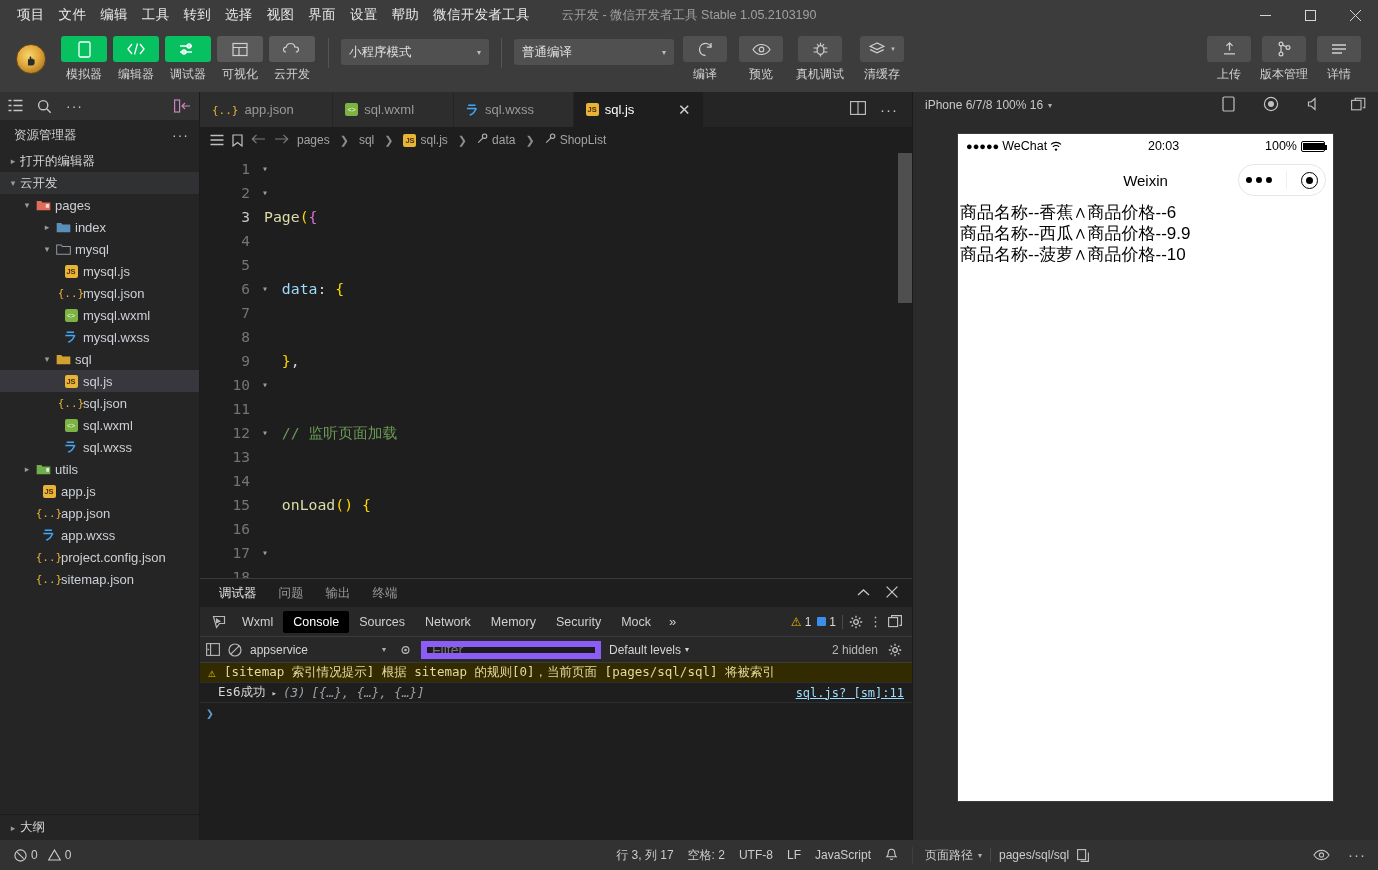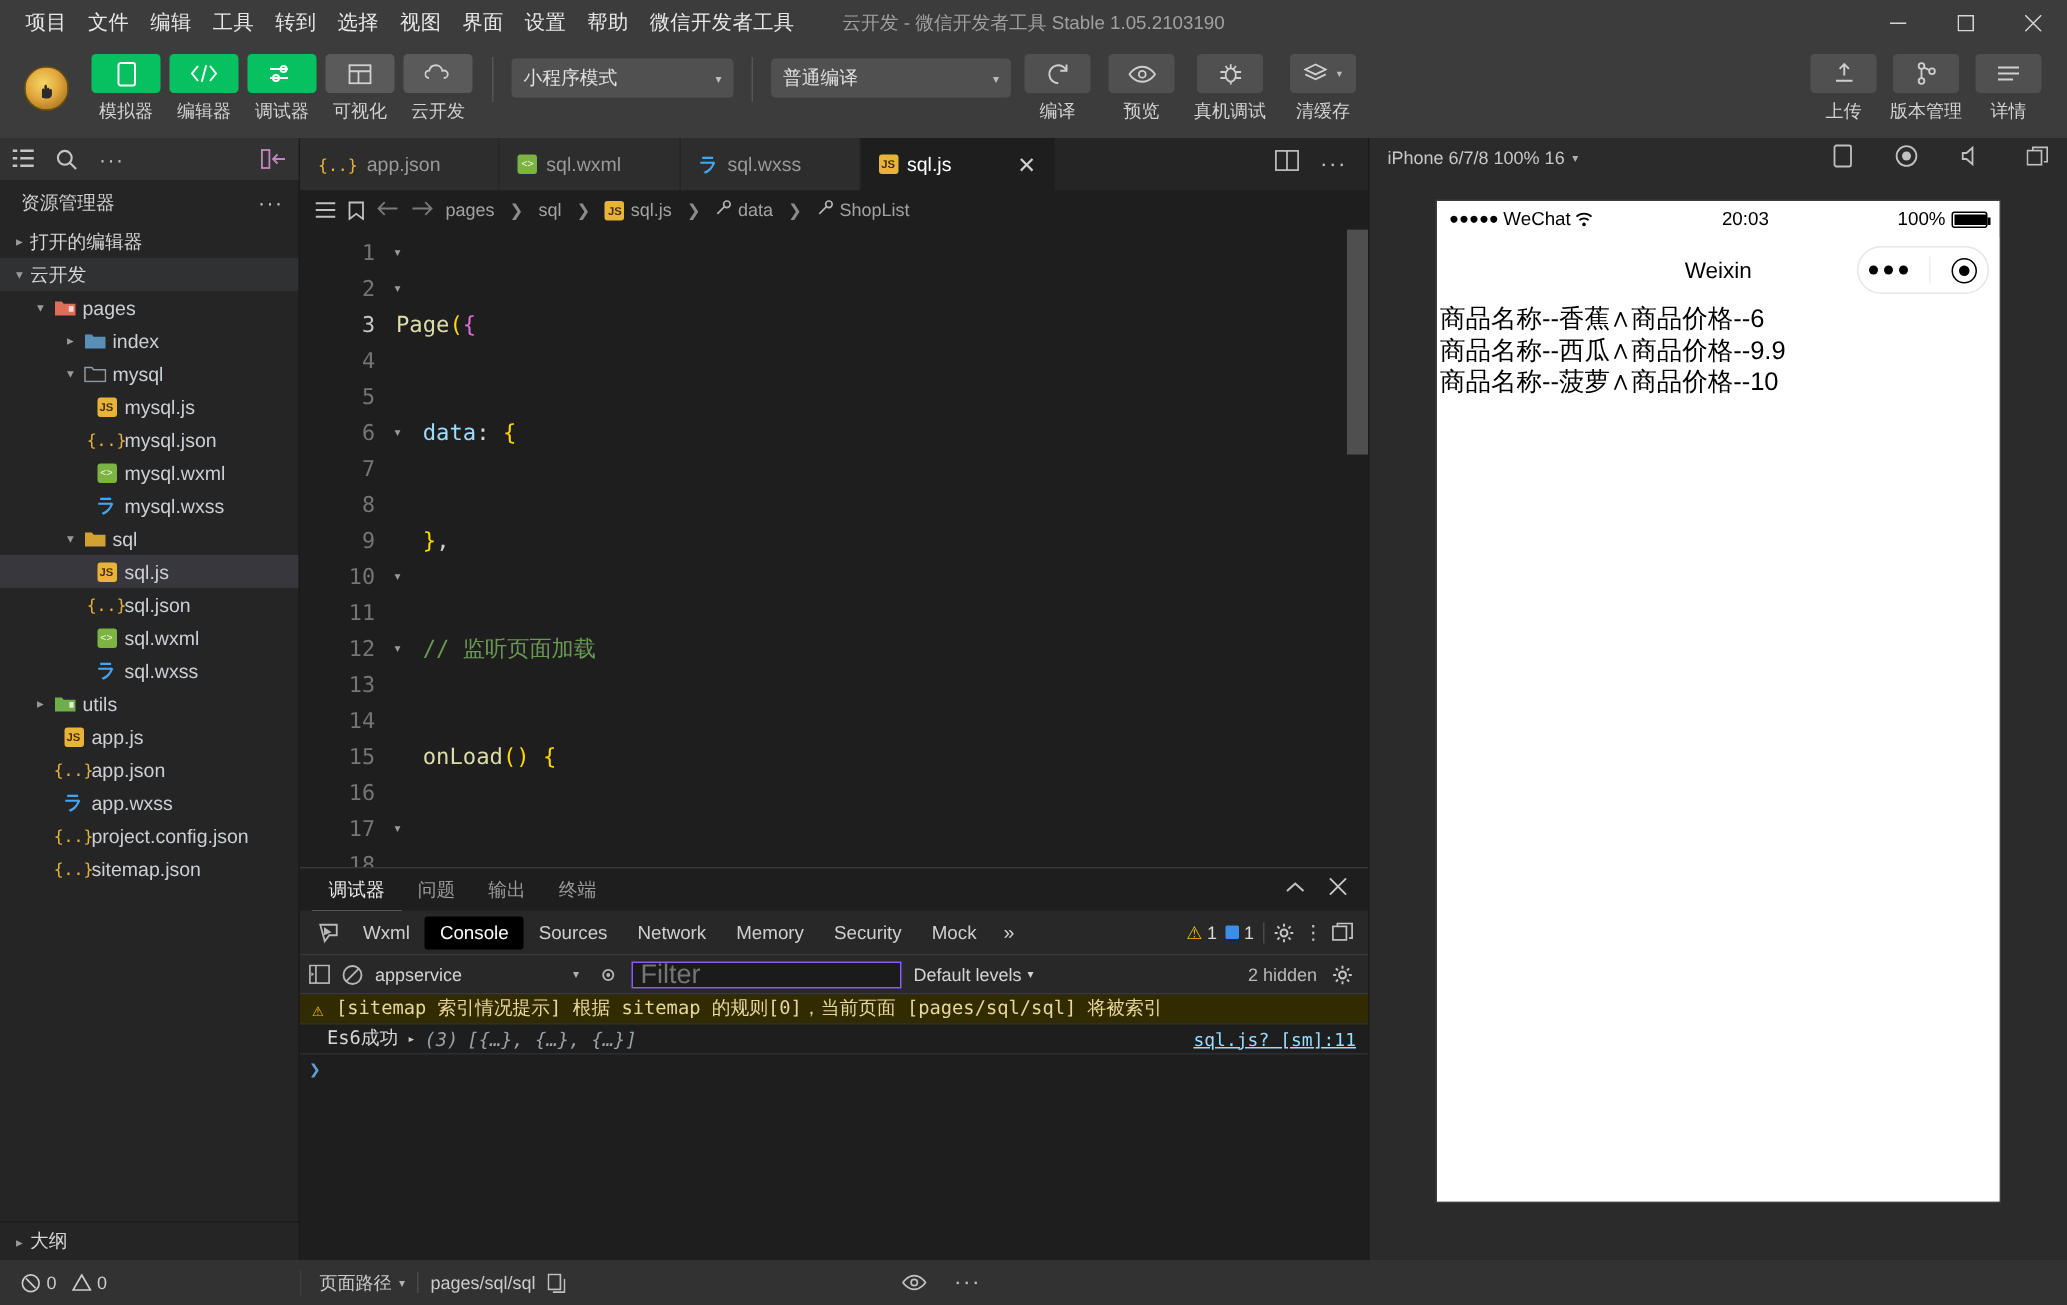--- a/index.html
+++ b/index.html
@@ -192,22 +192,22 @@
     height: 26px; min-height: 26px; background: #282828; display: flex; align-items: center;
     padding: 0 6px; gap: 8px; border-bottom: 1px solid #3a3a3a;
   }
   .filt-ico { color: #b8b8b8; display: flex; align-items: center; }
   .ctx-sel {
     display: flex; align-items: center; width: 140px; font-size: 12px; color: #d4d4d4;
     justify-content: space-between; padding-right: 4px;
   }
   .ctx-sel .caret { font-size: 8px; color: #b0b0b0; }
   .filt-input {
-    width: 180px; height: 18px; background: #1b1b1b; border: 1px solid #8b5cf6;
-    color: #bef264; font-size: 18px; padding: 0 5px; font-family: "Liberation Sans", sans-serif;
+    width: 180px; height: 18px; background: #1b1b1b; border: 6px solid #8b5cf6;
+    color: #bef264; font-size: 14px; padding: 0 5px; font-family: "Liberation Sans", sans-serif;
   }
   .lvl { font-size: 12px; color: #d4d4d4; display: flex; align-items: center; gap: 4px; }
   .filt-row .tail { margin-left: auto; display: flex; align-items: center; gap: 10px; padding-right: 4px; }
   .hidden-txt { font-size: 12px; color: #b8b8b8; }
 
   .console { flex: 1 1 auto; overflow: hidden; font-family: "DejaVu Sans Mono", monospace; font-size: 12.5px; }
   .cmsg {
     min-height: 20px; display: flex; align-items: center; gap: 6px; padding: 1px 8px 1px 6px;
     border-bottom: 1px solid #2e2e2e; color: #d6d6d6;
   }
@@ -985,20 +985,33 @@
       </span>
       <span class="sb-item" style="padding:0">
         <span style="display:flex">
           <svg width="13" height="12" viewBox="0 0 13 12">
               <path d="M6.5 1L12.3 11H0.7z" fill="none" stroke="currentColor" stroke-width="1.1"></path>
             </svg>
         </span>
         <span>0</span>
       </span>
     </div>
+    <div class="sb-mid">
+      <span class="sb-item">行 3, 列 17</span>
+      <span class="sb-item">空格: 2</span>
+      <span class="sb-item">UTF-8</span>
+      <span class="sb-item">LF</span>
+      <span class="sb-item">JavaScript</span>
+      <span class="sb-item">
+        <svg width="13" height="14" viewBox="0 0 13 14">
+            <path d="M6.5 1.2c-2 0-3.2 1.4-3.2 3.3 0 2.6-1.4 4.2-1.4 4.2h9.2s-1.4-1.6-1.4-4.2c0-1.9-1.2-3.3-3.2-3.3z" fill="none" stroke="currentColor" stroke-width="1.1"></path>
+            <path d="M5.2 10.6a1.4 1.4 0 0 0 2.6 0" fill="none" stroke="currentColor" stroke-width="1.1"></path>
+          </svg>
+      </span>
+    </div>
     <div class="sb-right">
       <span class="sb-item" style="padding:0;gap:5px">
         <span>页面路径</span>
         <span style="font-size:8px;color:#b0b0b0">▾</span>
       </span>
       <span class="vdiv"></span>
       <span class="sb-item" style="padding:0">pages/sql/sql</span>
       <span style="display:flex;color:#c0c0c0">
         <svg width="12" height="13" viewBox="0 0 12 13">
             <rect x="0.6" y="0.6" width="8" height="10" fill="none" stroke="currentColor" stroke-width="1.1"></rect>

